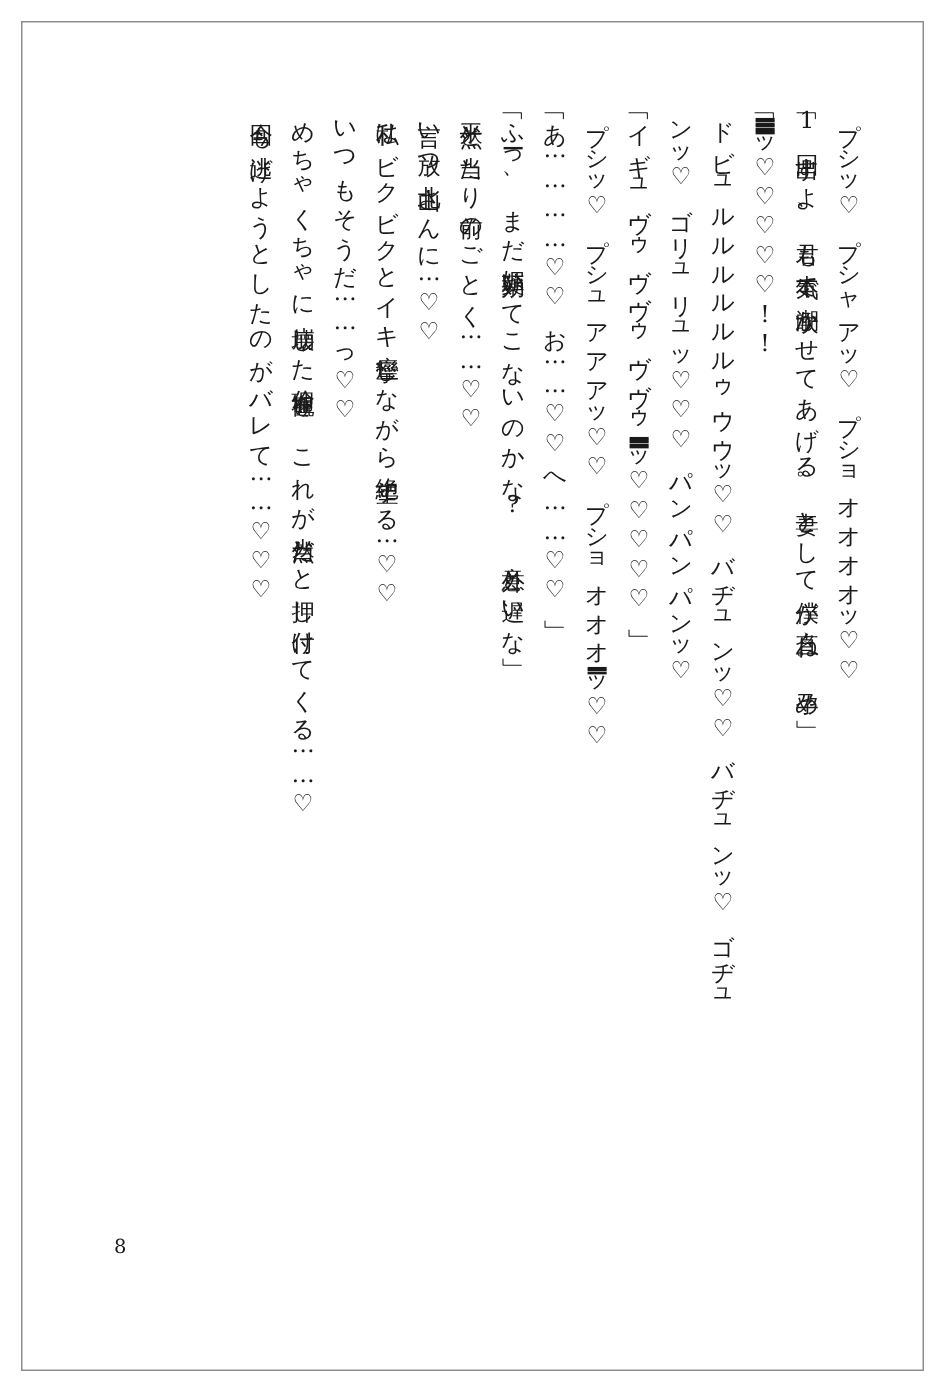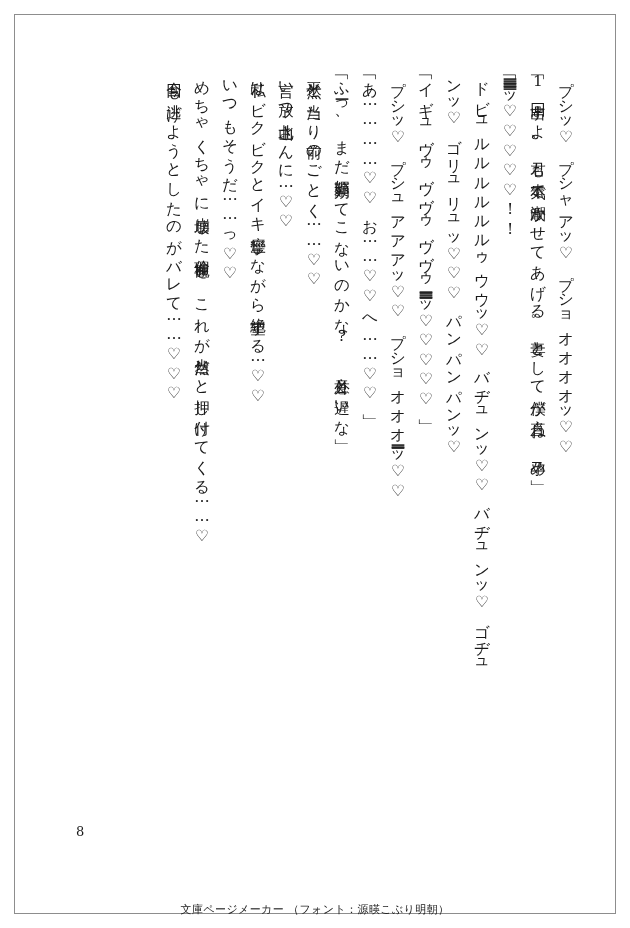--- a/index.html
+++ b/index.html
@@ -93,14 +93,13 @@
     <div class="vline">「ふーっ、まだ媚薬効いてこないのかな? 意外と遅いな」</div>
     <div class="vline">平然と当たり前のごとく……♡♡</div>
     <div class="vline">言い放つ北山さんに…♡♡</div>
     <div class="vline">私はビクビクとイキ痙攣しながら絶望する…♡♡</div>
     <div class="vline">いつもそうだ……っ♡♡</div>
     <div class="vline">めちゃくちゃに崩壊した倫理観を、これが当然だと押し付けてくる……♡</div>
     <div class="vline">今回も逃げようとしたのがバレて……♡♡♡</div>
   </div>
 
   <div class="page-number">8</div>
-  <div class="footer-credit">文庫ページメーカー （フォント：源暎こぶり明朝）</div>
 </div>
 
 </body></html>

